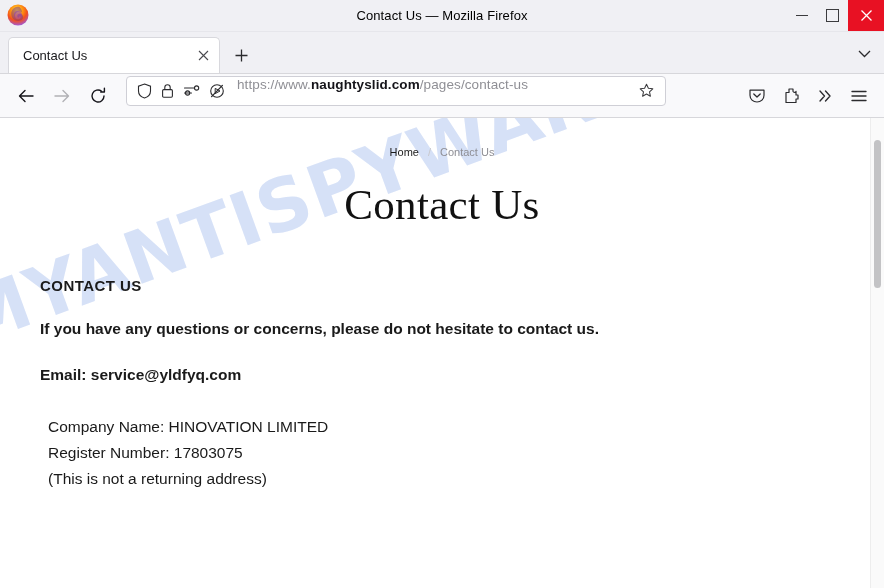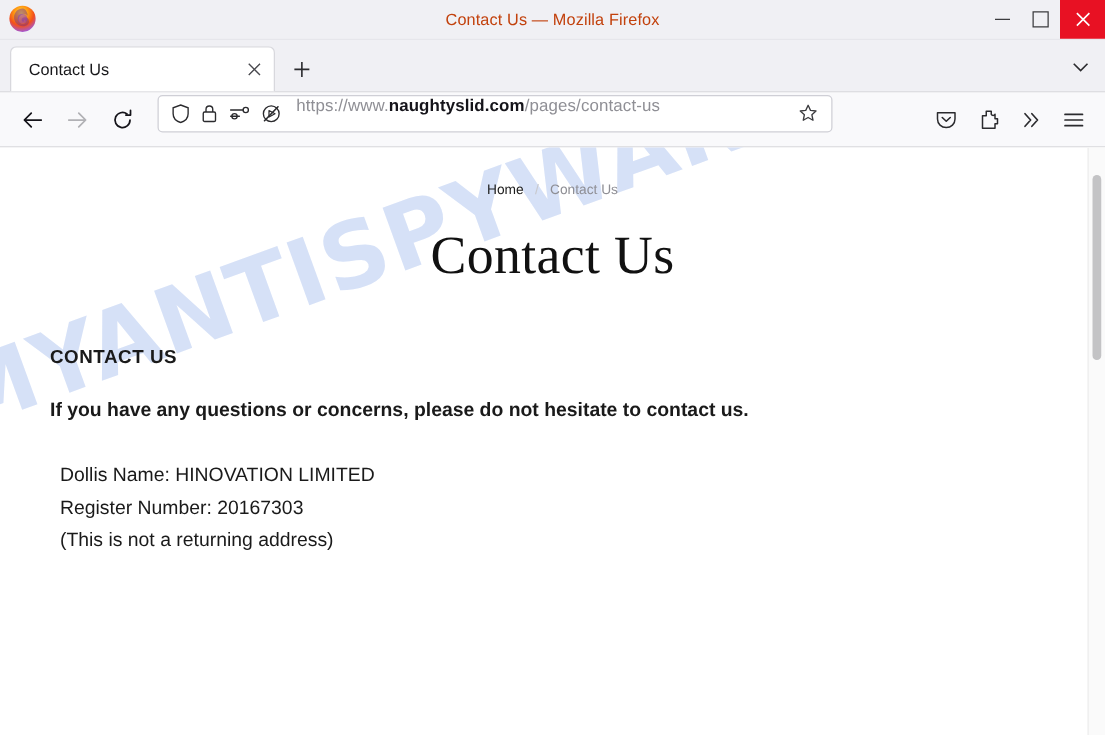--- a/index.html
+++ b/index.html
@@ -27,21 +27,21 @@
   }
   .ff-logo {
     position: absolute; left: 6px; top: 3px;
     width: 24px; height: 24px;
   }
   .title-text {
     position: absolute;
     left: 0; right: 0;
     text-align: center;
     font-size: 13px;
-    color: #c2410c;
+    color: #000000;
     line-height: 31px;
     letter-spacing: .1px;
   }
   .win-controls {
     position: absolute; right: 0; top: 0;
     height: 31px; display: flex; align-items: stretch;
   }
   .win-btn {
     width: 31px; display: flex; align-items: center; justify-content: center;
     color: #3b3b3e;
@@ -357,24 +357,25 @@
     <div class="page">
       <div class="breadcrumb">
         <span class="crumb-home">Home</span><span class="crumb-sep">/</span><span class="crumb-current">Contact Us</span>
       </div>
 
       <h1 class="page-title">Contact Us</h1>
 
       <h2 class="section-head">CONTACT US</h2>
 
       <p class="para">If you have any questions or concerns, please do not hesitate to contact us.</p>
+      <p class="para">Email: service@yldfyq.com</p>
 
       <div class="company-block">
-        <div>Dollis Name: HINOVATION LIMITED</div>
-        <div>Register Number: 20167303</div>
+        <div>Company Name: HINOVATION LIMITED</div>
+        <div>Register Number: 17803075</div>
         <div>(This is not a returning address)</div>
       </div>
     </div>
 
     <div class="scrollbar">
       <div class="scroll-thumb"></div>
     </div>
   </div>
 
 </div>

